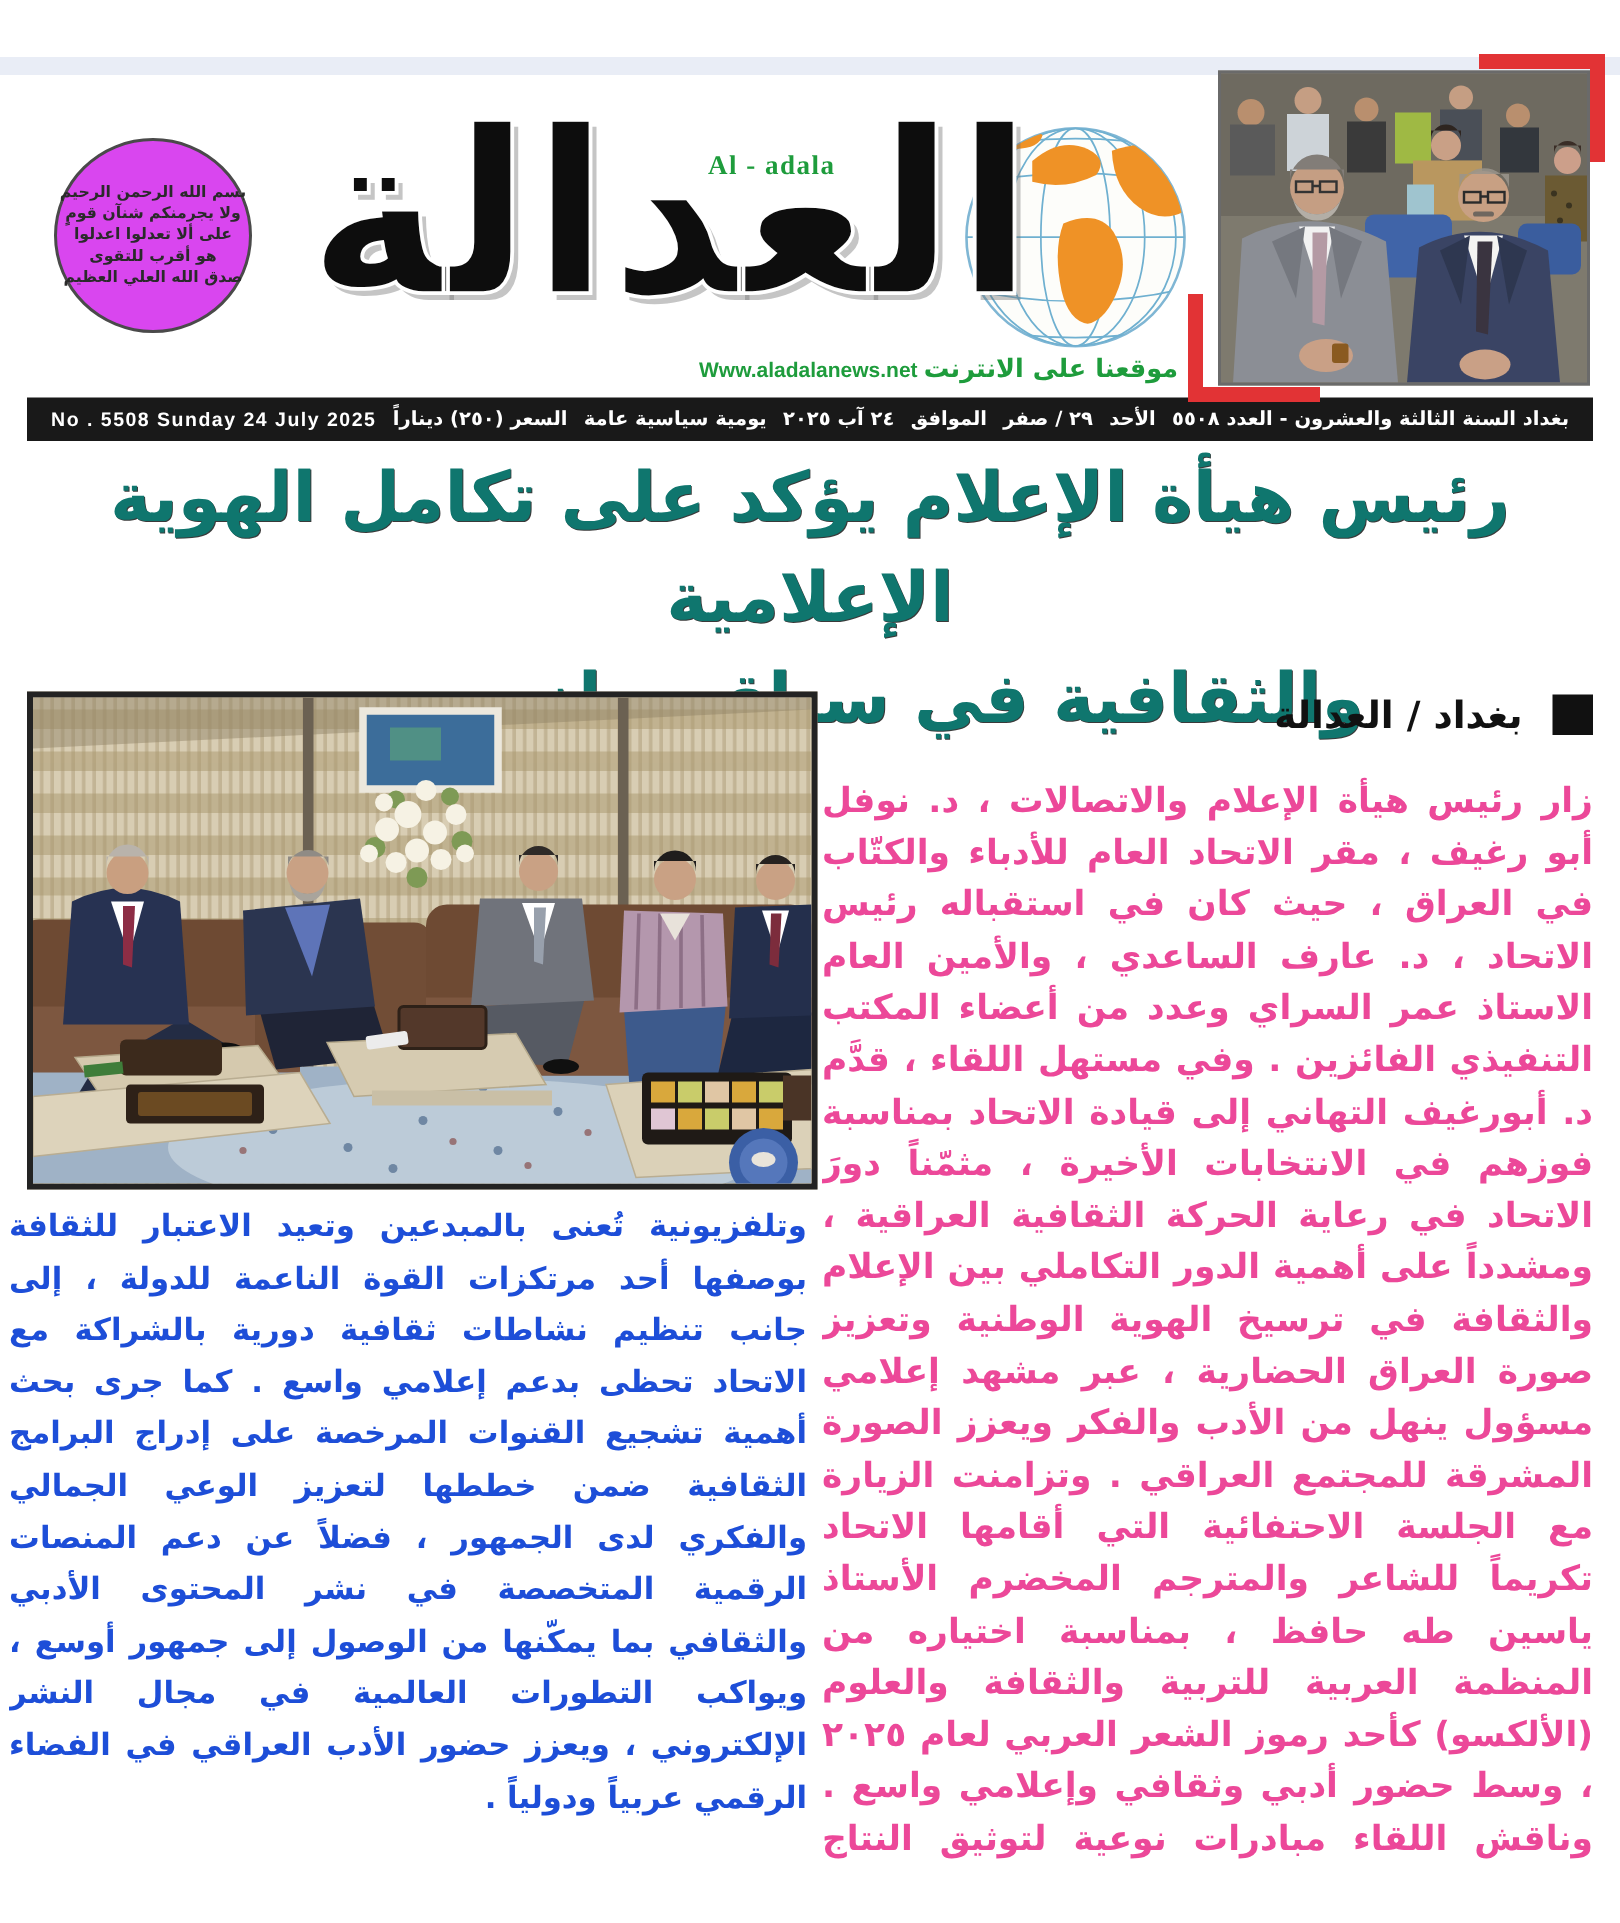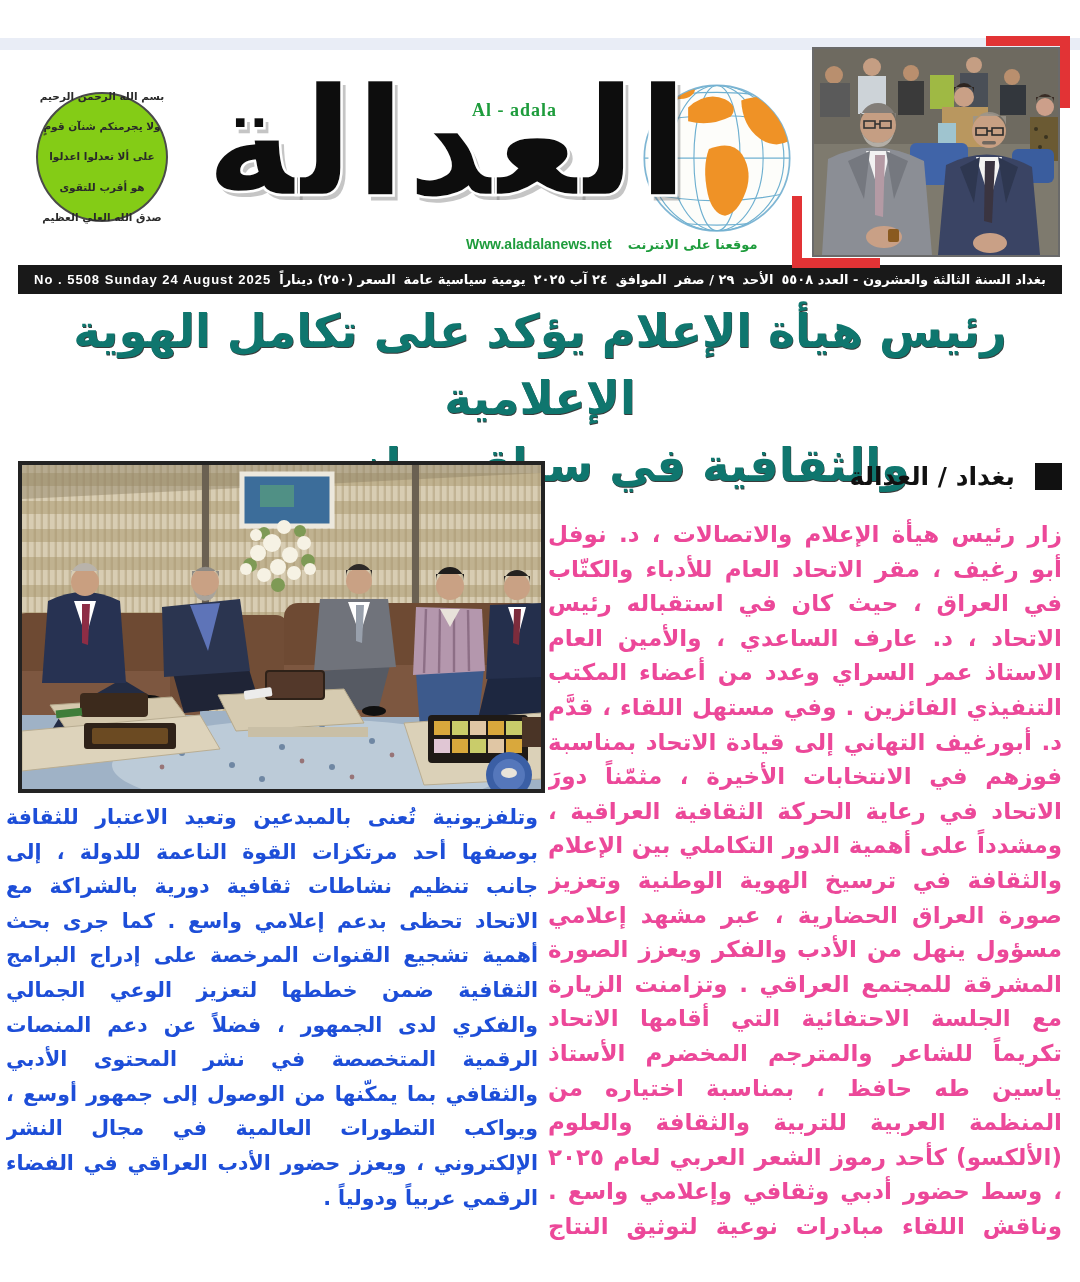--- a/index.html
+++ b/index.html
@@ -9,40 +9,40 @@
     background:#ffffff; overflow:hidden;
     font-family:"DejaVu Sans", sans-serif; color:#151515;
   }
   .topstrip { position:absolute; left:0; top:38px; width:1080px; height:12px; background:#e9edf6; }
 
   
   .emblem {
     position:absolute; left:36px; top:92px; width:132px; height:130px;
     border:2px solid #4a4a4a; border-radius:50%;
     display:flex; flex-direction:column; align-items:center; justify-content:center;
-    gap:17px; direction:rtl; text-align:center; background:#84cc16; z-index:3;
+    gap:1px; direction:rtl; text-align:center; background:#d946ef; z-index:3;
   }
   .emblem .line { font-size:10.5px; font-weight:bold; color:#2a2a2a; line-height:1.25; white-space:nowrap; }
 
   .logo-ar {
     position:absolute; left:205px; top:26px; width:530px; height:232px;
     font-size:152px; font-weight:bold; line-height:234px; text-align:left;
     direction:rtl; color:#0d0d0d; z-index:2;
     -webkit-text-stroke:2.5px #ffffff;
     text-shadow:4px 5px 0 rgba(110,110,110,0.40);
     letter-spacing:-2px;
   }
   .logo-en {
     position:absolute; left:472px; top:100px; z-index:3;
     font-family:"Liberation Serif", serif; font-weight:bold;
     font-size:18px; color:#1e9c3c; letter-spacing:1px;
   }
-  .website { position:absolute; left:466px; top:236px; z-index:3; display:flex; align-items:center; gap:16px; }
+  .website { position:absolute; left:466px; top:236px; z-index:3; display:flex; align-items:center; gap:4px; }
   .website .url { color:#1e9c3c; font-weight:bold; font-size:14px; font-family:"Liberation Sans", sans-serif; }
-  .website .badge { color:#1e9c3c; font-weight:bold; font-size:13px; direction:rtl; }
+  .website .badge { color:#1e9c3c; font-weight:bold; font-size:17px; direction:rtl; }
 
   .globe { position:absolute; left:642px; top:52px; width:150px; height:200px; z-index:1; }
 
   .photo-tr {
     position:absolute; left:812px; top:47px; width:248px; height:210px;
     border:2px solid #6a6a6a; background:#7e7a6e; z-index:3;
   }
   .photo-tr svg { display:block; width:100%; height:100%; }
   .bracket-tr {
     position:absolute; left:986px; top:36px; width:84px; height:72px; z-index:4;
@@ -212,21 +212,21 @@
   <div class="bracket-bl"></div>
 
   <div class="infobar">
     <span>بغداد السنة الثالثة والعشرون - العدد ٥٥٠٨</span>
     <span>الأحد</span>
     <span>٢٩ / صفر</span>
     <span>الموافق</span>
     <span>٢٤ آب ٢٠٢٥</span>
     <span>يومية سياسية عامة</span>
     <span>السعر (٢٥٠) ديناراً</span>
-    <span class="en">No . 5508   Sunday   24   August   2025</span>
+    <span class="en">No . 5508   Sunday   24   July   2025</span>
   </div>
 
   <div class="headline">
     <div>رئيس هيأة الإعلام يؤكد على تكامل الهوية الإعلامية</div>
     <div>والثقافية في سياق وطني رصين</div>
   </div>
 
   <div class="byline">
     <span class="sq"></span>
     <span>بغداد / العدالة</span>

